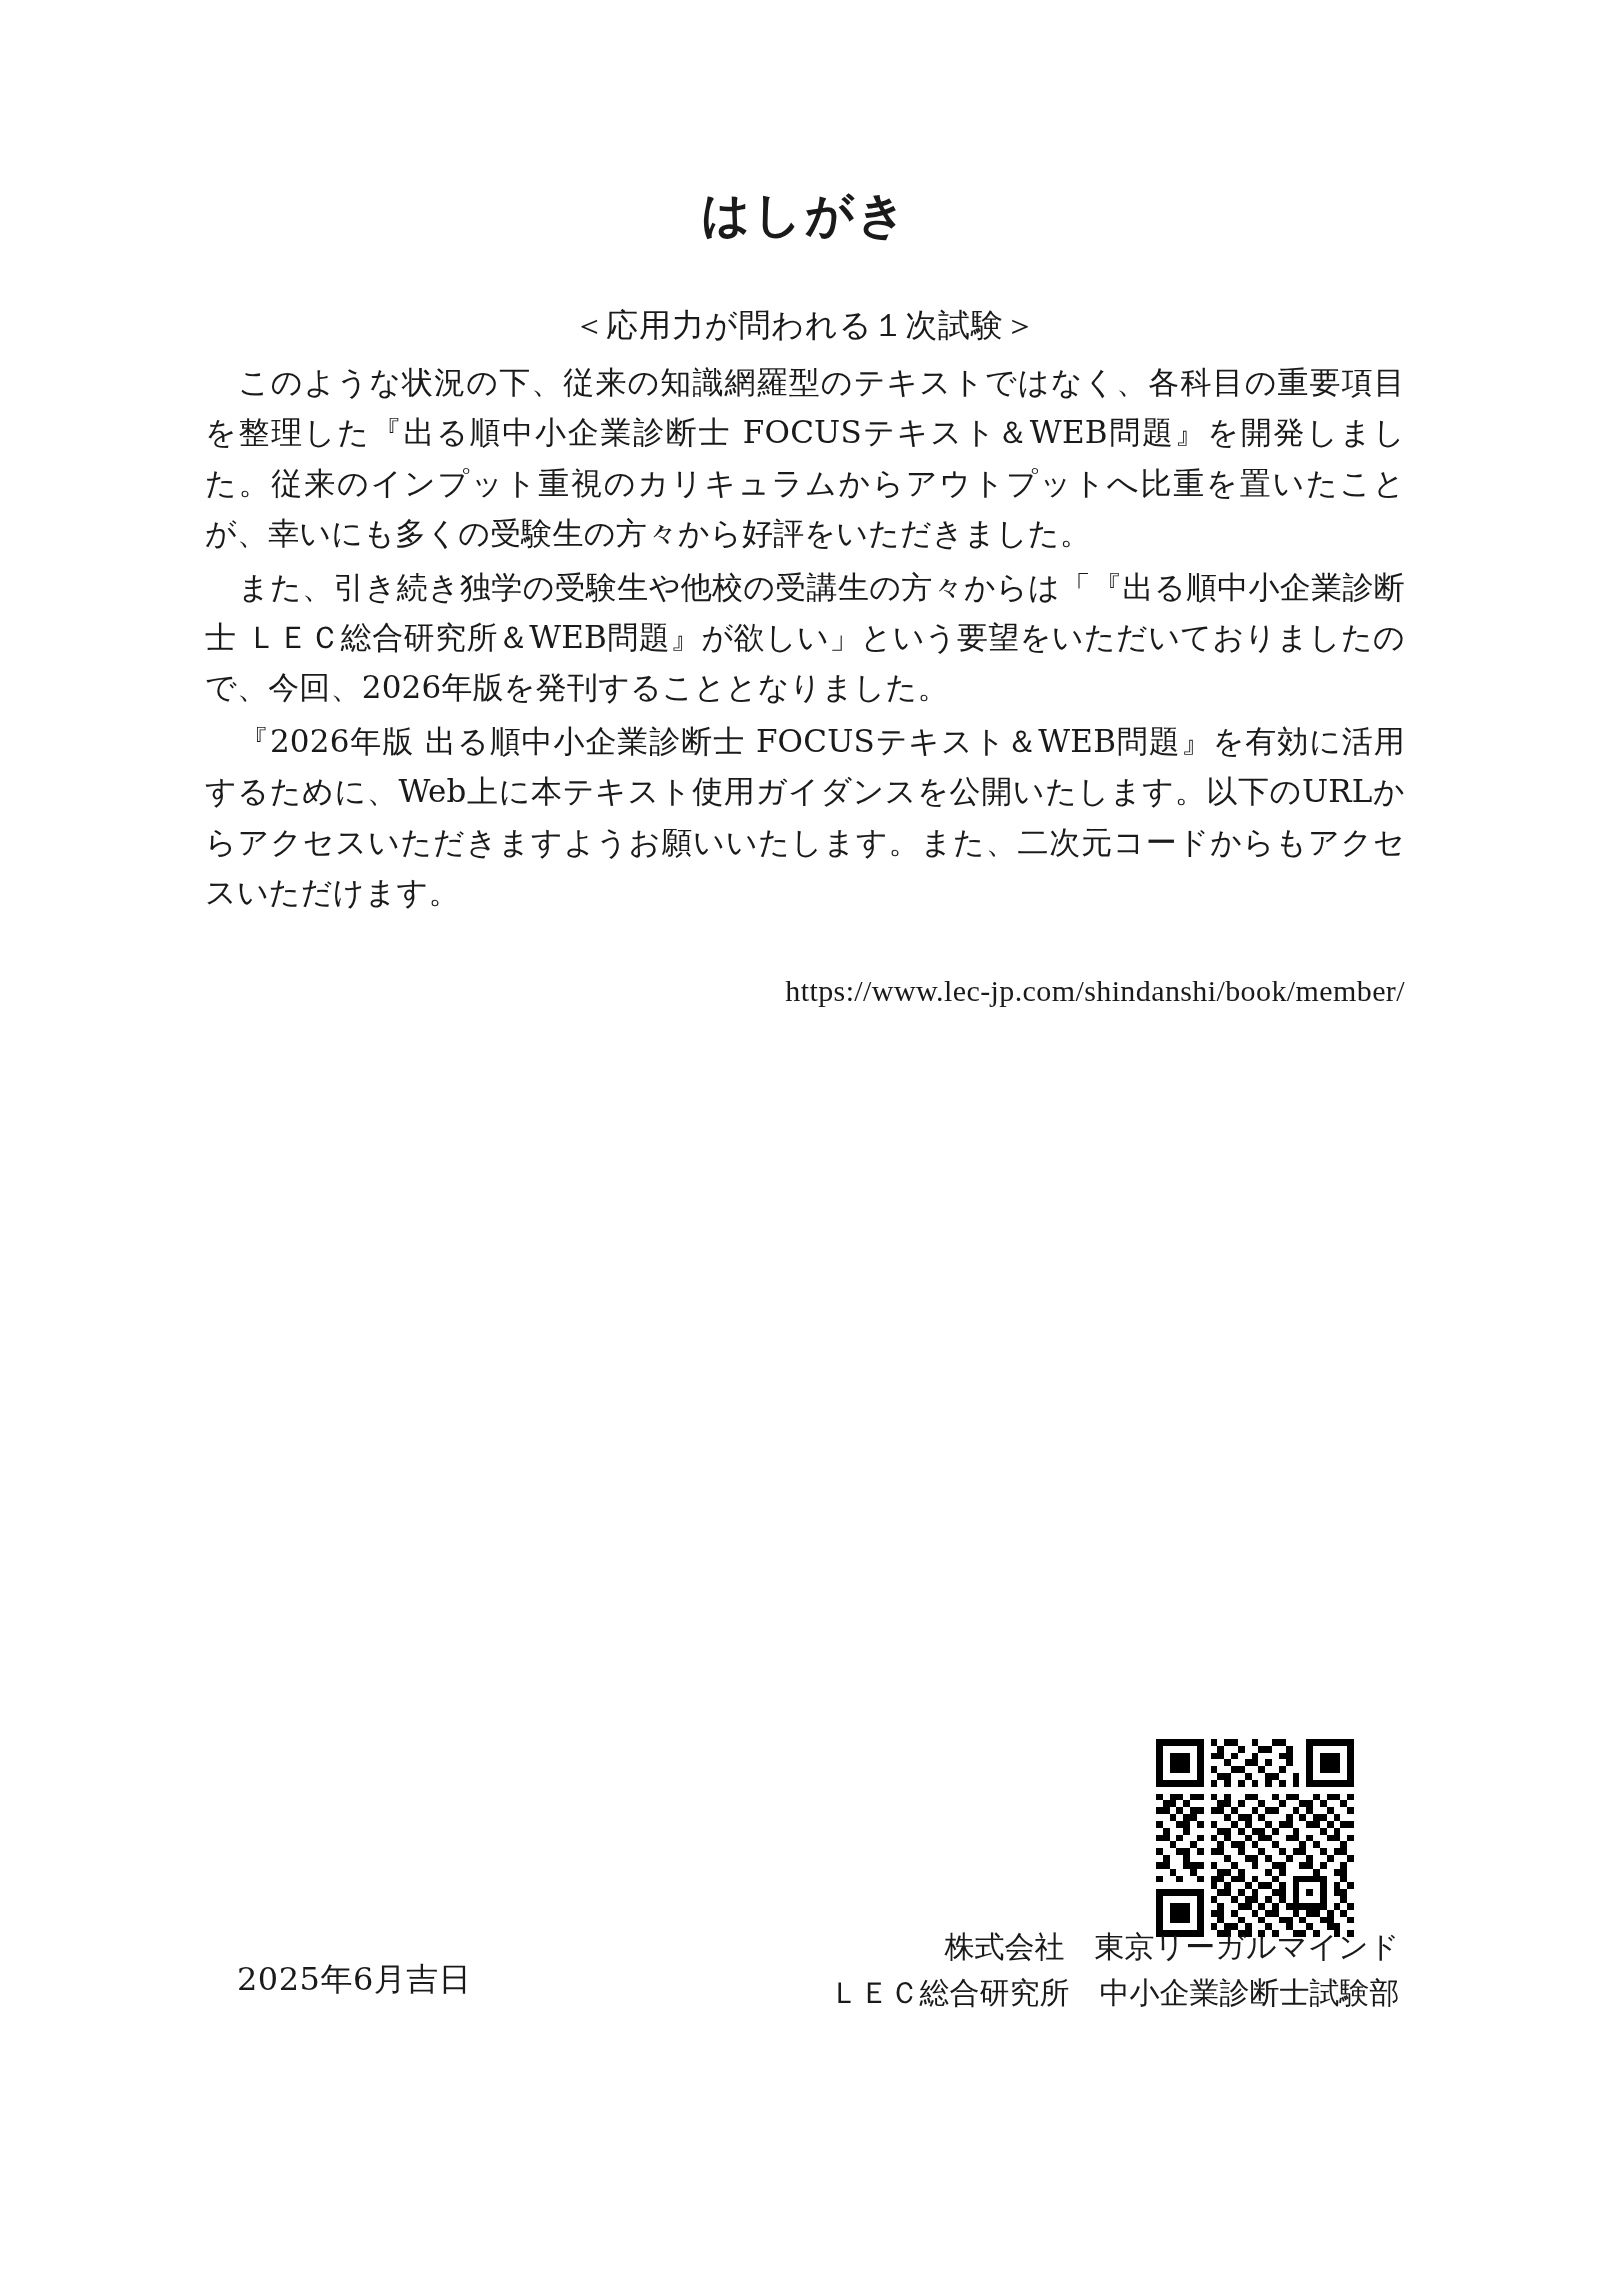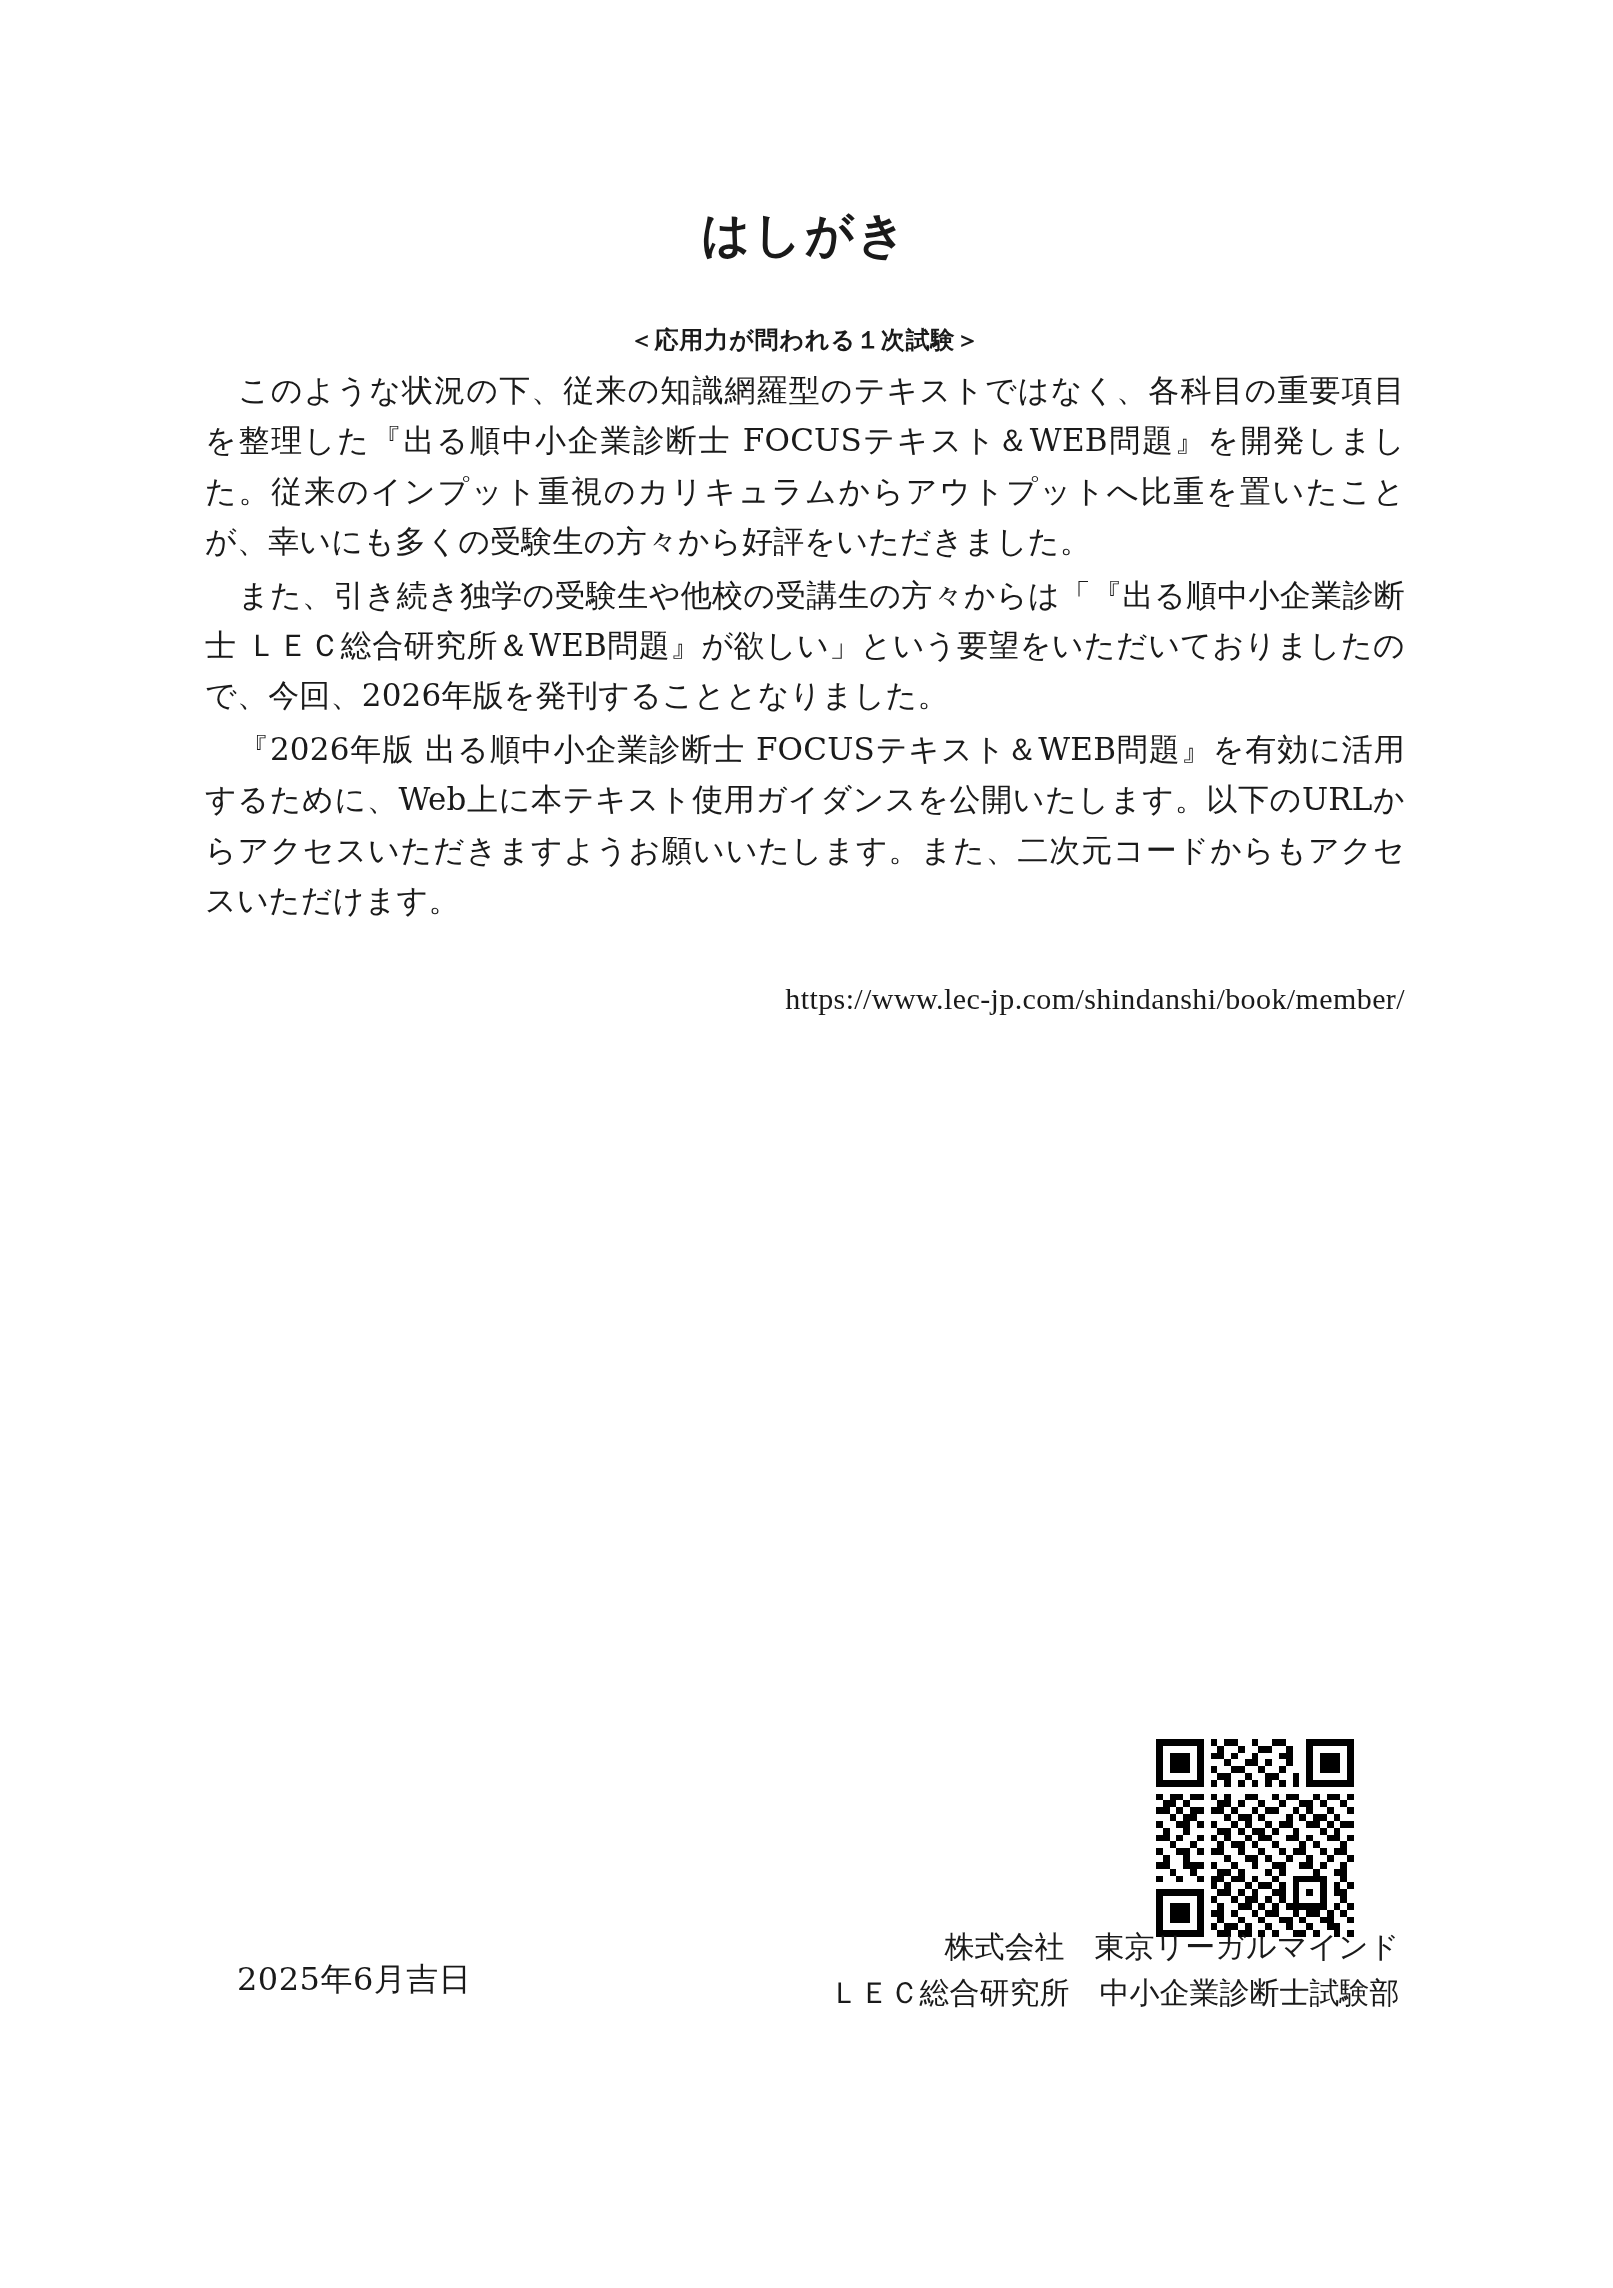--- a/index.html
+++ b/index.html
@@ -17,35 +17,35 @@
   }
   .page {
     position: absolute;
     left: 0; top: 0;
     width: 1613px;
     height: 2289px;
   }
   .content {
     position: absolute;
     left: 205px;
-    top: 203px;
+    top: 183px;
     width: 1200px;
   }
   .doc-title {
     text-align: center;
     font-size: 48px;
     font-weight: 700;
     letter-spacing: 2.8px;
     margin: 0 0 57px 0;
     font-family: "DejaVu Serif", "Liberation Serif", serif;
   }
   .section-heading {
     text-align: center;
-    font-size: 24px;
-    font-weight: 700;
+    font-size: 32px;
+    font-weight: 400;
     letter-spacing: 0.9px;
     margin: 0 0 9.2px 0;
     font-family: "DejaVu Serif", "Liberation Serif", serif;
   }
   .section-heading.mid {
     margin-top: 5.5px;
     margin-bottom: 7.4px;
   }
   p.body-par {
     font-size: 31px;

